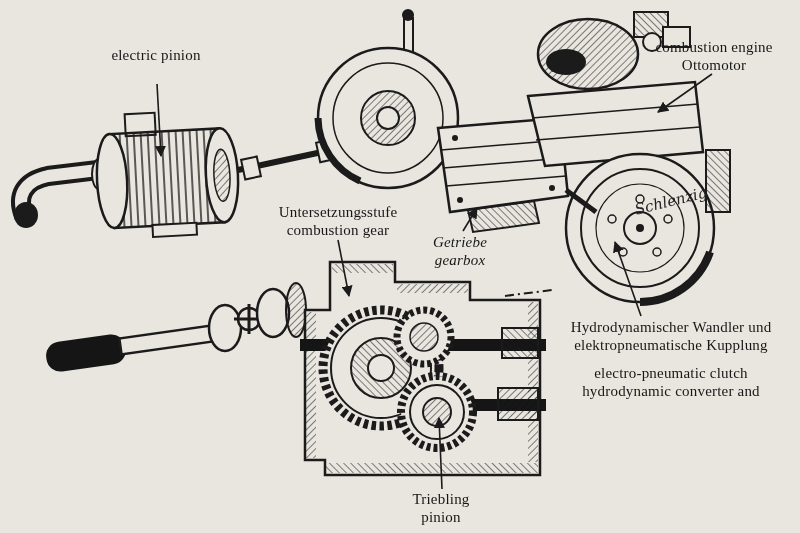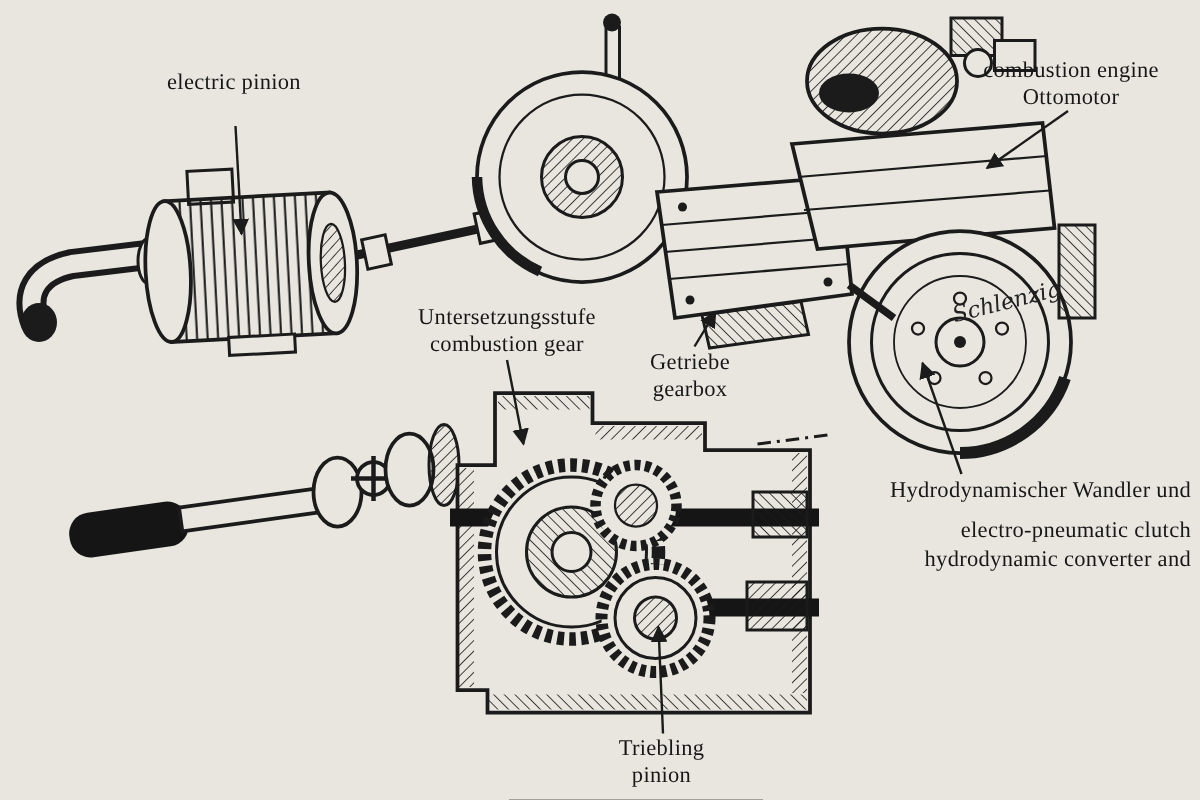--- a/index.html
+++ b/index.html
@@ -202,27 +202,28 @@
   <div class="label" style="left:628px;top:38px;width:172px;">
     <span class="line">combustion engine</span>
     <span class="line">Ottomotor</span>
   </div>
 
   <div class="label" style="left:248px;top:203px;width:180px;">
     <span class="line">Untersetzungsstufe</span>
     <span class="line">combustion gear</span>
   </div>
 
-  <div class="label" style="left:406px;top:233px;width:108px;">
+  <div class="label" style="left:406px;top:233px;width:108px;font-style:italic;">
     <span class="line">Getriebe</span>
     <span class="line">gearbox</span>
   </div>
 
-  <div class="label" style="left:548px;top:318px;width:246px;text-align:right;">
+  <div class="label" style="left:548px;top:318px;width:246px;">
     <span class="line">Hydrodynamischer Wandler und</span>
+    <span class="line">elektropneumatische Kupplung</span>
     <span class="gap"></span>
     <span class="line">electro-pneumatic clutch</span>
     <span class="line">hydrodynamic converter and</span>
   </div>
 
   <div class="label" style="left:391px;top:490px;width:100px;">
     <span class="line">Triebling</span>
     <span class="line">pinion</span>
   </div>
 

